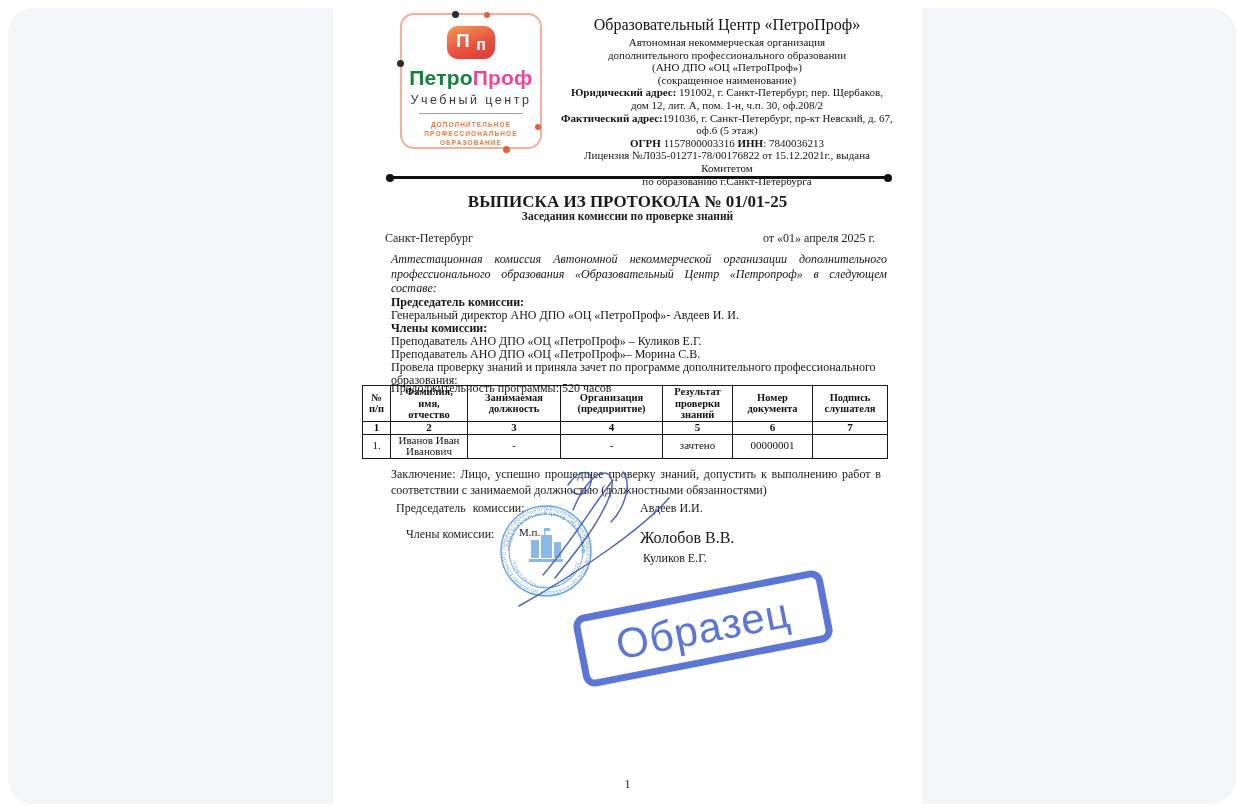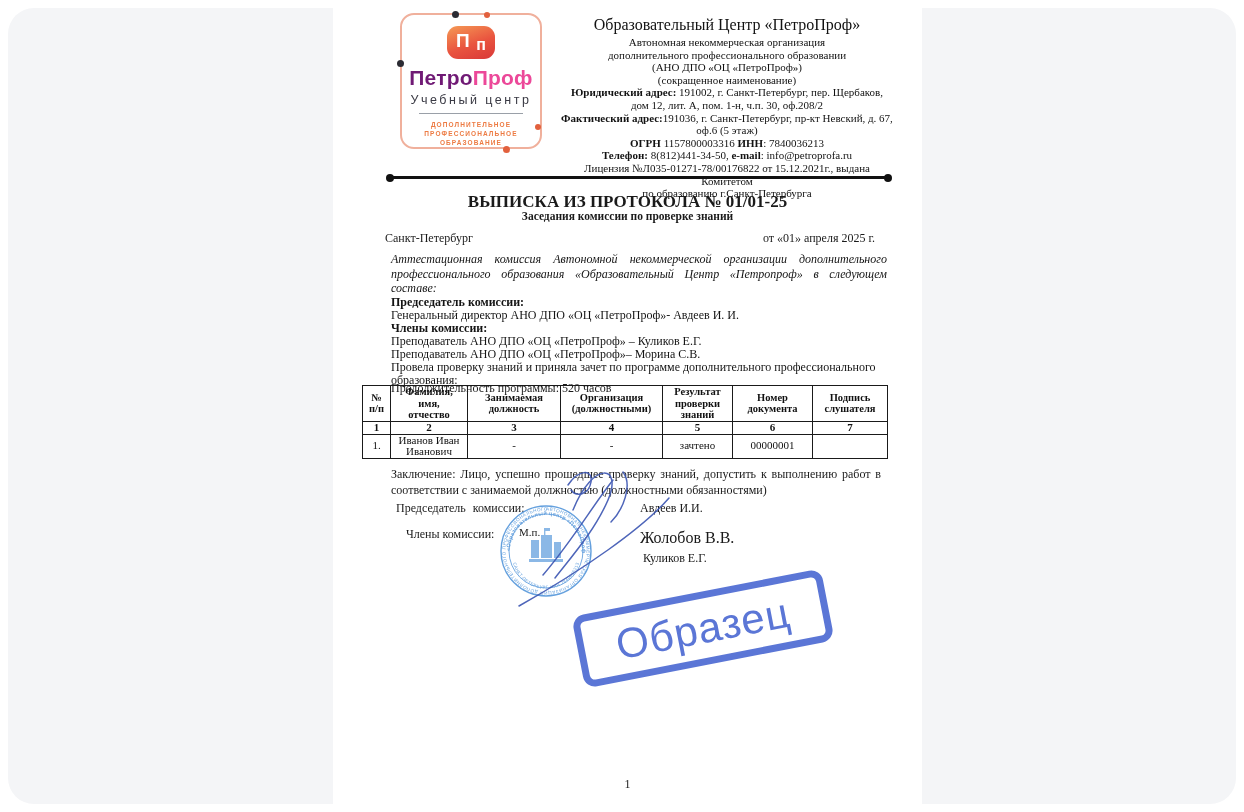--- a/index.html
+++ b/index.html
@@ -20,21 +20,21 @@
   .d1 { left:50px; top:-4px; }
   .d2 { left:82px; top:-3px; width:6px; height:6px; }
   .d3 { left:-5px; top:45px; }
   .d4 { left:133px; top:109px; width:6px; height:6px; }
   .d5 { left:101px; top:131px; }
   .logo-tile { position:relative; width:48px; height:48px; border-radius:11px;
                background:linear-gradient(160deg,#f59a55 0%,#e9543f 55%,#d93838 100%); }
   .tile-p1 { position:absolute; left:9px; top:4px; color:#fff; font-weight:700; font-size:19px; }
   .tile-p2 { position:absolute; right:9px; bottom:5px; color:#fff; font-weight:700; font-size:16px; }
   .brand { margin-top:7px; font-weight:800; font-size:21px; letter-spacing:.2px; }
-  .brand .accent { color:#701a75; }
+  .brand .accent { color:#15803d; }
   .brand .rest { color:#ec4899; }
   .logo-sub { margin-top:3px; font-size:12.5px; letter-spacing:2.5px; color:#3a3a44; }
   .logo-rule { width:104px; height:2px; background:#9aa0a8; margin-top:6px; }
   .logo-tagline { margin-top:6px; font-weight:700; font-size:6.5px; letter-spacing:1.1px;
                   color:#ed7b43; text-align:center; line-height:9px; }
 
   
   .org-head { position:absolute; left:224px; top:15px; width:340px; text-align:center; color:#121212; }
   .org-title { font-weight:400; font-size:16px; line-height:19px; margin-bottom:2px; }
   .org-line { font-size:11px; line-height:12.6px; }
@@ -122,21 +122,20 @@
       <div class="org-title">Образовательный Центр «ПетроПроф»</div>
       <div class="org-line">Автономная некоммерческая организация</div>
       <div class="org-line">дополнительного профессионального образовании</div>
       <div class="org-line">(АНО ДПО «ОЦ «ПетроПроф»)</div>
       <div class="org-line">(сокращенное наименование)</div>
       <div class="org-line"><span class="b">Юридический адрес:</span><span> 191002, г. Санкт-Петербург, пер. Щербаков,</span></div>
       <div class="org-line">дом 12, лит. А, пом. 1-н, ч.п. 30, оф.208/2</div>
       <div class="org-line"><span class="b">Фактический адрес:</span><span>191036, г. Санкт-Петербург, пр-кт Невский, д. 67,</span></div>
       <div class="org-line">оф.6 (5 этаж)</div>
       <div class="org-line"><span class="b">ОГРН</span><span> 1157800003316 </span><span class="b">ИНН</span><span>: 7840036213</span></div>
-      <div class="org-line"><span class="b">Телефон:</span><span> 8(812)441-34-50, </span><span class="b">e-mail</span><span>: info@petroprofa.ru</span></div>
       <div class="org-line">Лицензия №Л035-01271-78/00176822 от 15.12.2021г., выдана Комитетом</div>
       <div class="org-line">по образованию г.Санкт-Петербурга</div>
     </div>
 
     <div class="hr">
       <span class="end-dot end-left"></span>
       <span class="end-dot end-right"></span>
     </div>
 
     <div class="protocol-title">ВЫПИСКА ИЗ ПРОТОКОЛА № 01/01-25</div>
@@ -170,21 +169,21 @@
       <thead>
         <tr>
           <th>№
 п/п</th>
           <th>Фамилия,
 имя,
 отчество</th>
           <th>Занимаемая
 должность</th>
           <th>Организация
-(должностными)</th>
+(предприятие)</th>
           <th>Результат
 проверки
 знаний</th>
           <th>Номер
 документа</th>
           <th>Подпись
 слушателя</th>
         </tr>
       </thead>
       <tbody>

